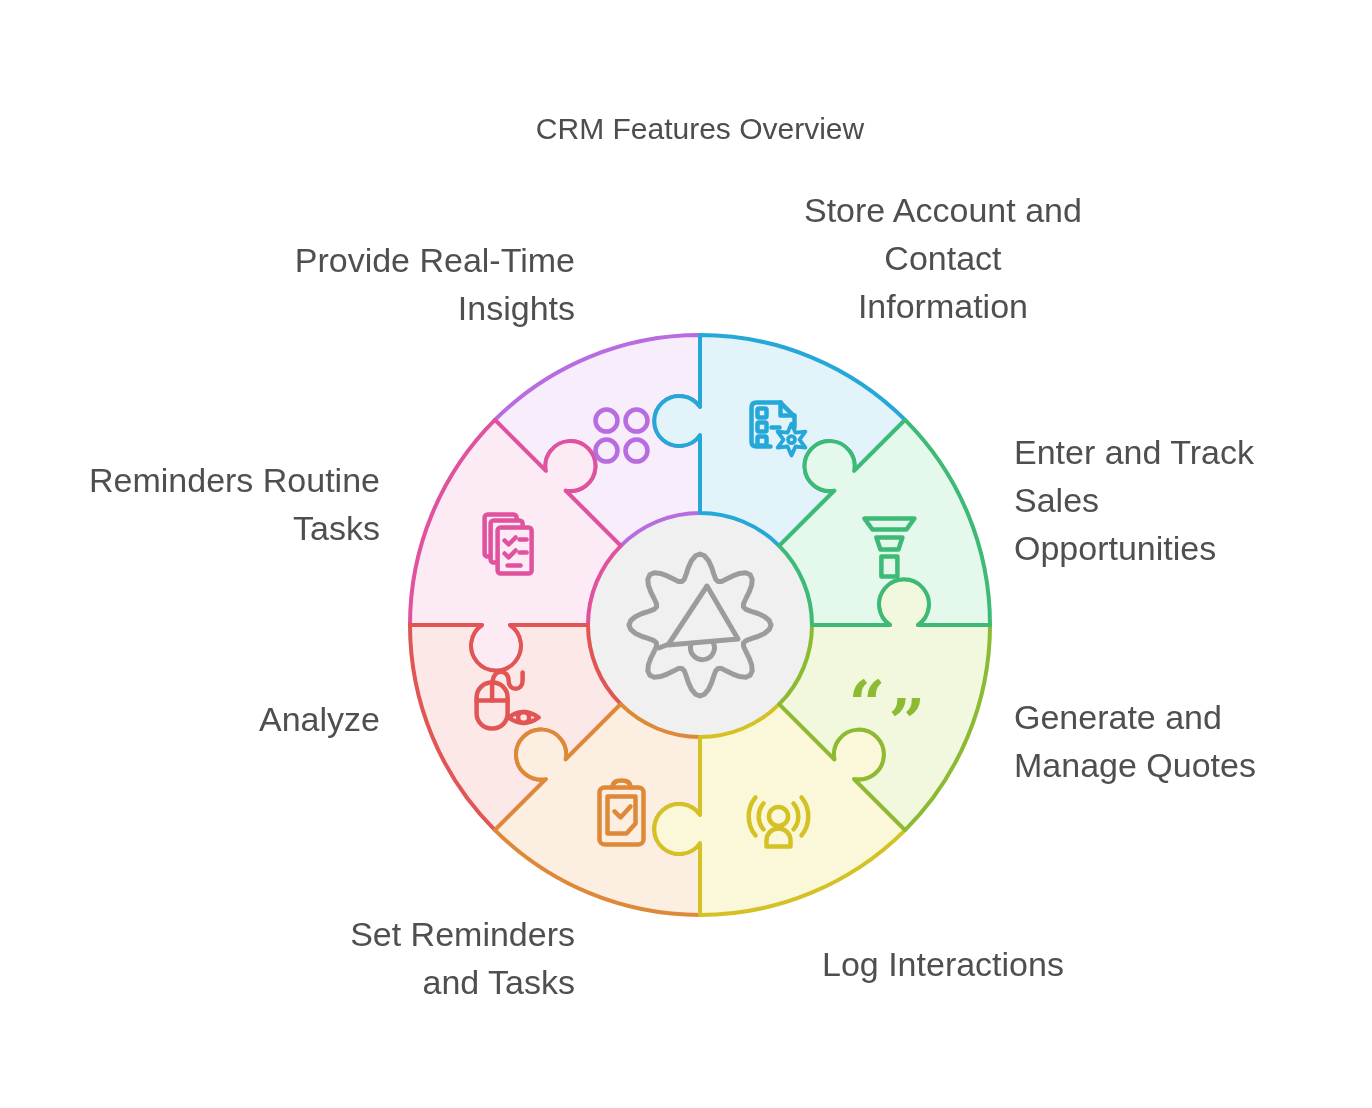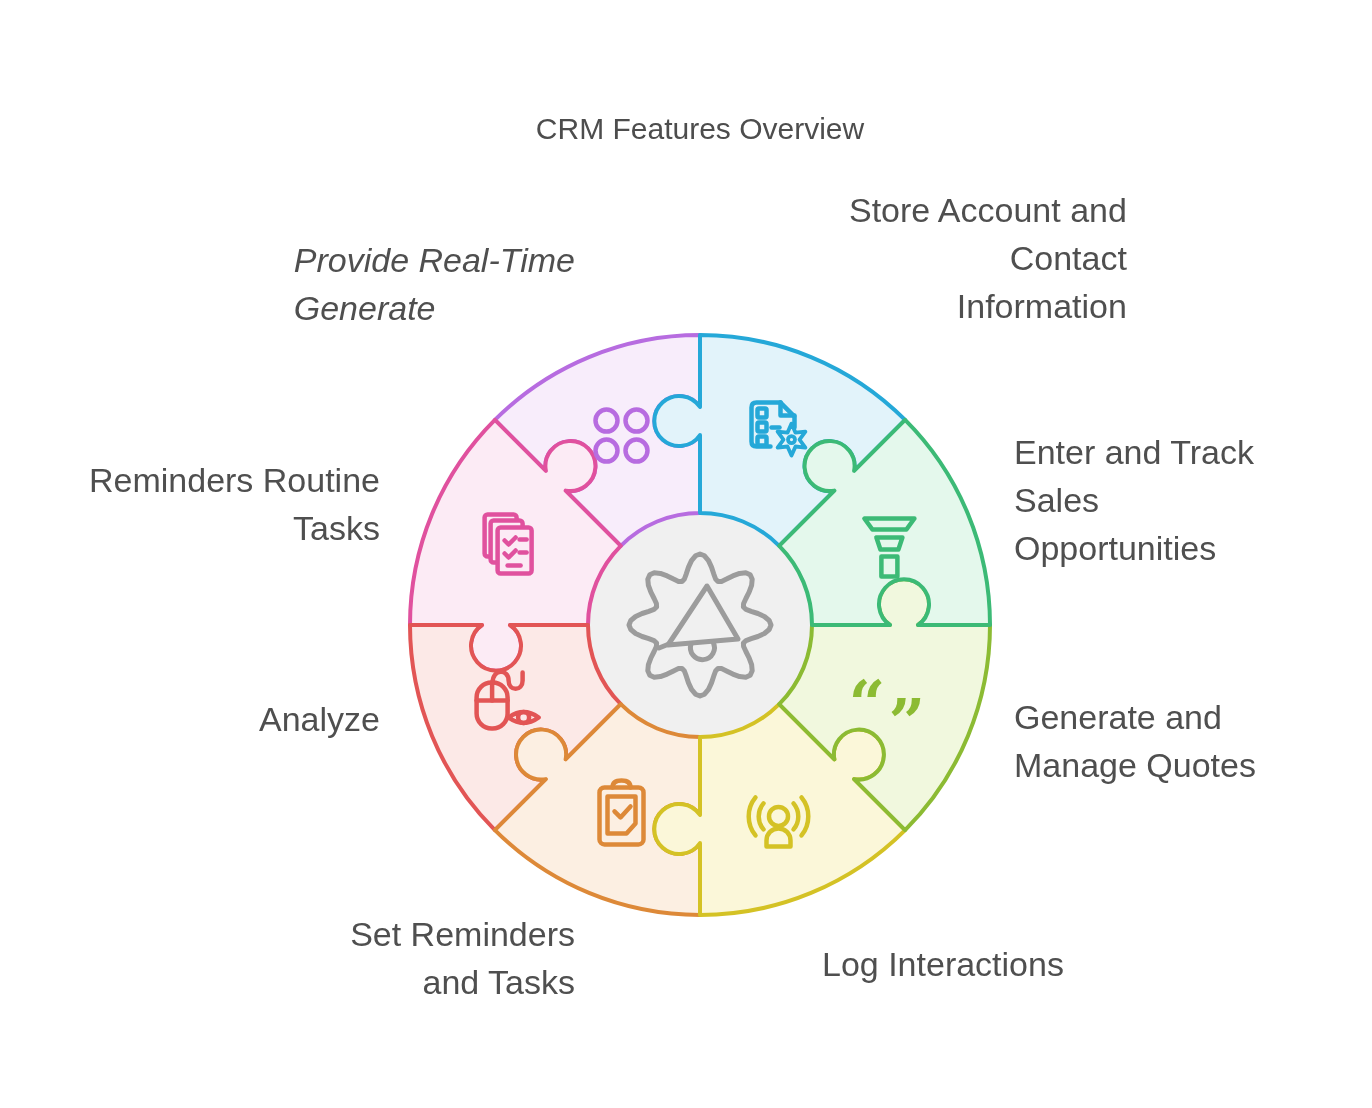--- a/index.html
+++ b/index.html
@@ -11,28 +11,28 @@
   #wheel{position:absolute;left:0;top:0;}
   .title{
     position:absolute;left:350px;top:87px;width:700px;
     text-align:center;font-size:30px;font-weight:400;color:#4d4d4d;
     line-height:48px;white-space:nowrap;margin-top:18px;
   }
   .lbl{
     position:absolute;font-size:34px;font-weight:400;color:#4f4f4f;
     line-height:48px;white-space:nowrap;
   }
-  .lbl-store   {left:849px;  top:186px; text-align:right;}
+  .lbl-store   {left:804px;  top:186px; text-align:center;}
   .lbl-enter   {left:1014px; top:428px; text-align:left;}
   .lbl-generate{left:1014px; top:693px; text-align:left;}
   .lbl-log     {left:822px;  top:940px; text-align:right;}
   .lbl-set     {right:797px; top:910px; text-align:right;margin-left:23px;}
   .lbl-analyze {right:992px; top:695px; text-align:right;}
   .lbl-automate{right:992px; top:456px; text-align:right;}
-  .lbl-provide {right:797px; top:236px; font-style:italic;}
+  .lbl-provide {right:797px; top:236px; text-align:right;}
 </style>
 </head>
 <body>
 
 <svg id="wheel" width="1372" height="1108" viewBox="0 0 1372 1108">
     <circle cx="700" cy="625" r="112" fill="#f0f0f0"></circle>
     <path d="M 620.8 545.8 L 565.6 490.6 A 25 25 0 1 0 545.9 470.9 L 494.9 419.9 A 290 290 0 0 1 700.0 335.0 L 700.0 407.0 A 25 25 0 1 0 700.0 435.0 L 700.0 513.0 A 112 112 0 0 0 620.8 545.8 Z" fill="#f8edfb" stroke="#b76ce0" stroke-width="4" stroke-linejoin="round"></path>
     <path d="M 700.0 513.0 L 700.0 435.0 A 25 25 0 1 1 700.0 407.0 L 700.0 335.0 A 290 290 0 0 1 905.1 419.9 L 854.1 470.9 A 25 25 0 1 0 834.4 490.6 L 779.2 545.8 A 112 112 0 0 0 700.0 513.0 Z" fill="#e2f3fa" stroke="#25a8d8" stroke-width="4" stroke-linejoin="round"></path>
     <path d="M 588.0 625.0 L 510.0 625.0 A 25 25 0 1 1 482.0 625.0 L 410.0 625.0 A 290 290 0 0 1 494.9 419.9 L 545.9 470.9 A 25 25 0 1 1 565.6 490.6 L 620.8 545.8 A 112 112 0 0 0 588.0 625.0 Z" fill="#fcebf5" stroke="#e0519e" stroke-width="4" stroke-linejoin="round"></path>
     <path d="M 620.8 704.2 L 565.6 759.4 A 25 25 0 1 0 545.9 779.1 L 494.9 830.1 A 290 290 0 0 1 410.0 625.0 L 482.0 625.0 A 25 25 0 1 0 510.0 625.0 L 588.0 625.0 A 112 112 0 0 0 620.8 704.2 Z" fill="#fce9e7" stroke="#e25555" stroke-width="4" stroke-linejoin="round"></path>
@@ -133,14 +133,14 @@
 </div>
 <div class="lbl lbl-analyze">
   <div>Analyze</div>
 </div>
 <div class="lbl lbl-automate">
   <div>Reminders Routine</div>
   <div>Tasks</div>
 </div>
 <div class="lbl lbl-provide">
   <div>Provide Real-Time</div>
-  <div>Generate</div>
+  <div>Insights</div>
 </div>
 
 </body></html>

